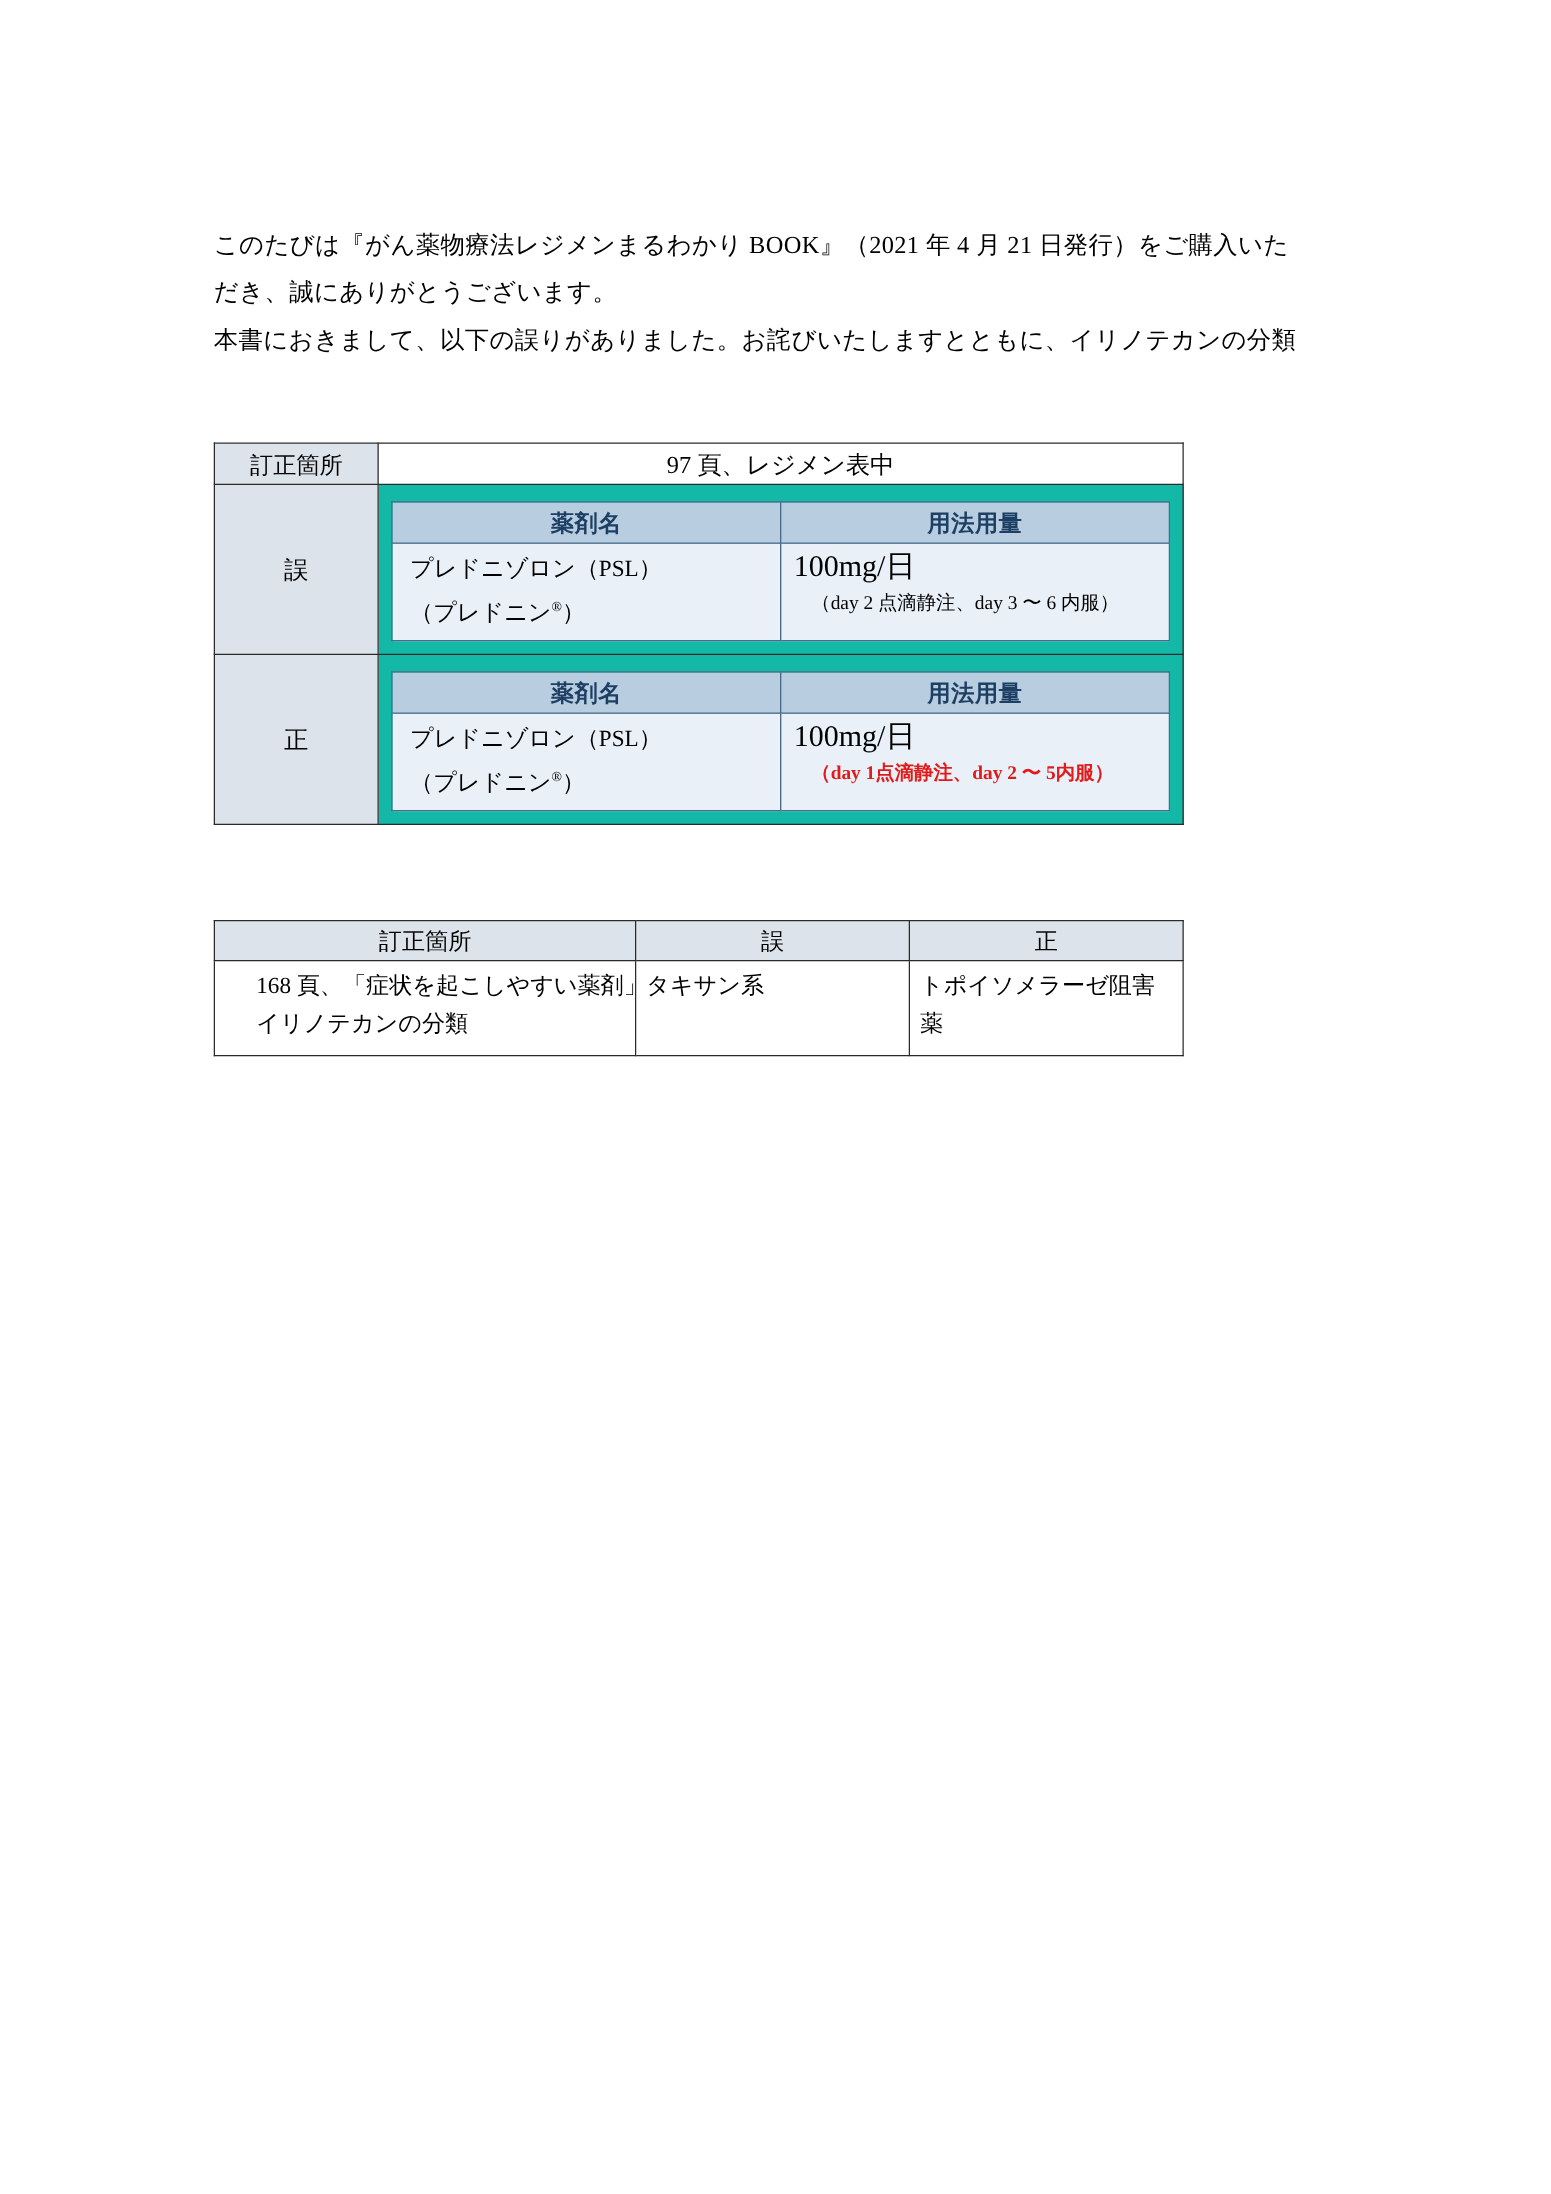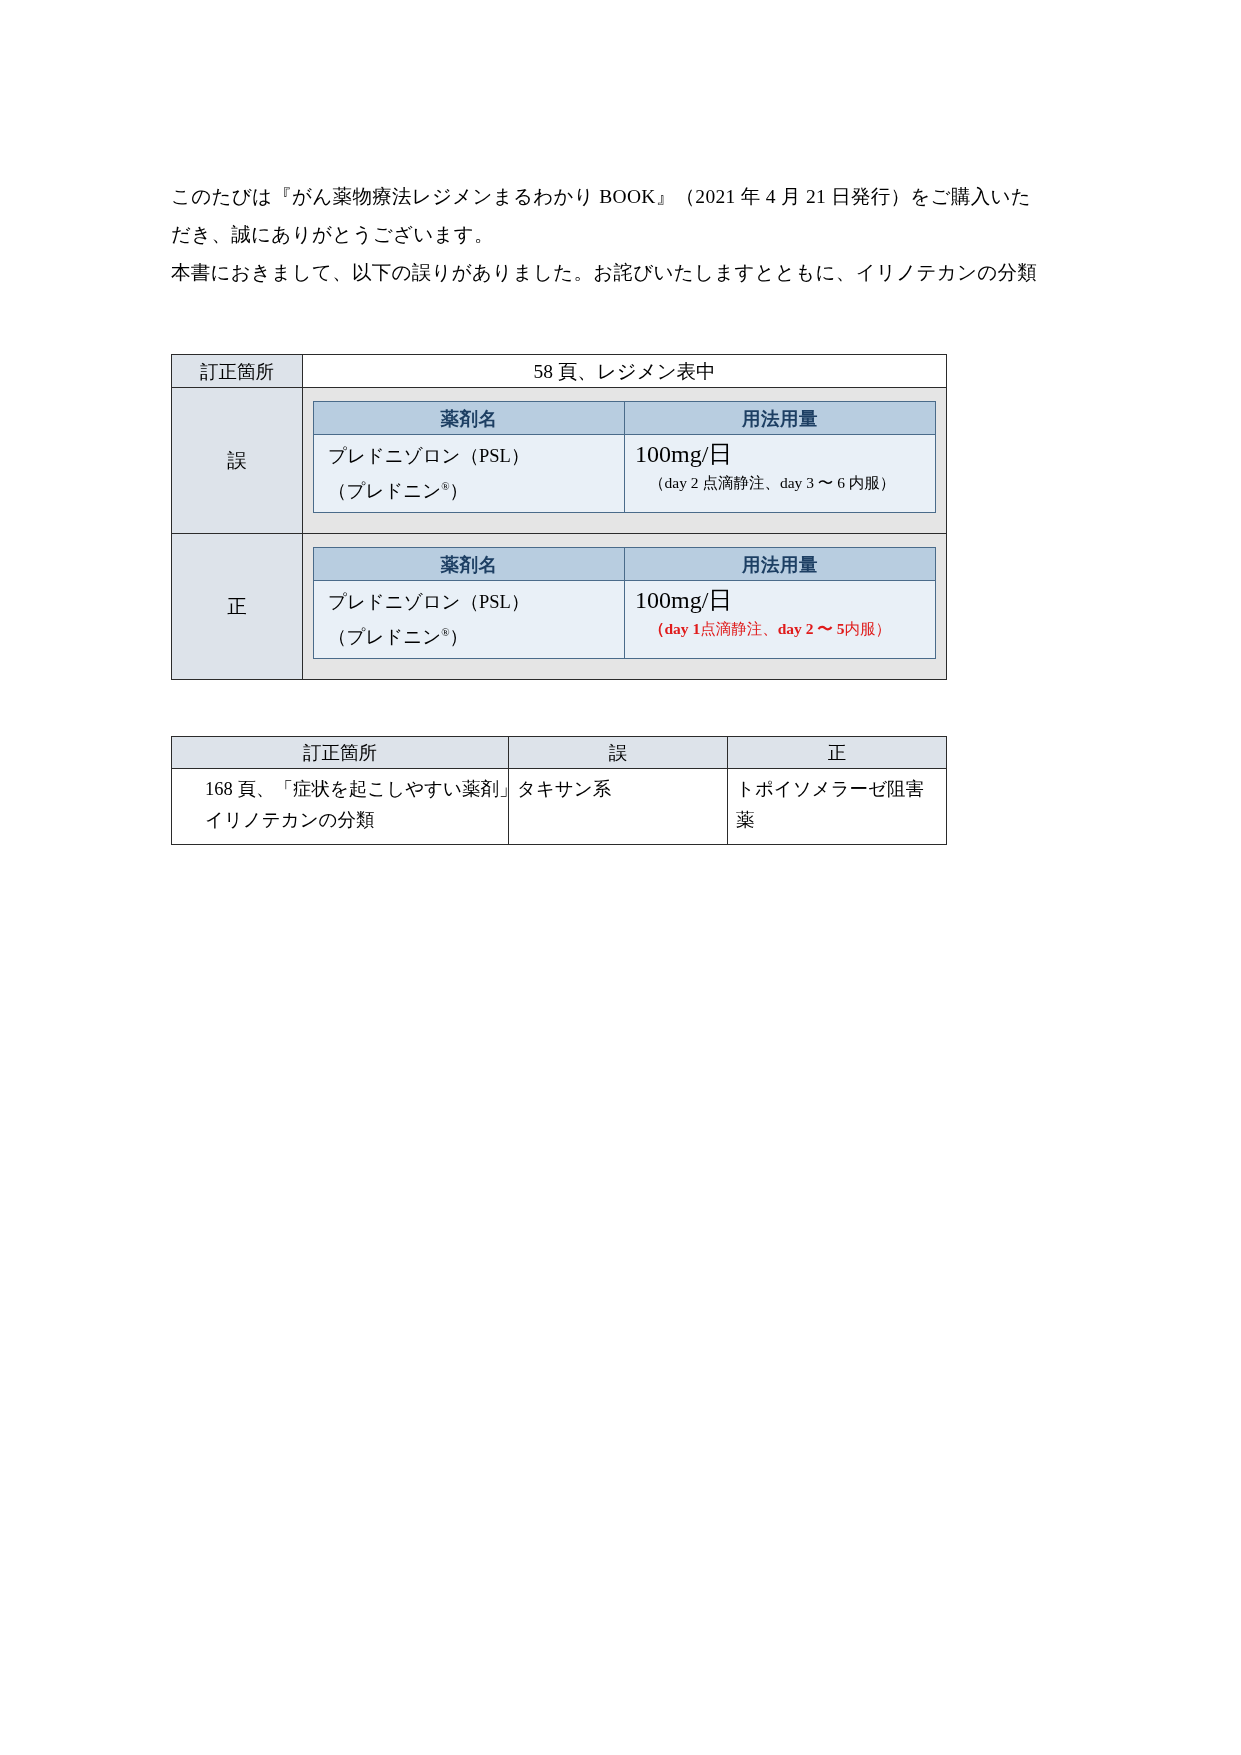--- a/index.html
+++ b/index.html
@@ -64,22 +64,22 @@
     font-size: 19.5px;
     height: 32px;
   }
   .t1 .sidecell {
     width: 131px;
     background: #dde3ea;
     text-align: center;
     font-size: 19.5px;
   }
   .t1 .bodycell {
-    padding: 13px 10px 20px 10px;
-    background: #e5e5e5;
+    padding: 13px 10px 10px 10px;
+    background: #14b8a6;
   }
 
   
   .inner {
     width: 100%;
     border-collapse: collapse;
     table-layout: fixed;
     margin: 0;
   }
   .inner th, .inner td {
@@ -122,21 +122,21 @@
   }
   .reg {
     font-size: 11px;
     vertical-align: super;
   }
   .red {
     color: #e01b1b;
     font-weight: bold;
   }
   .red .plain {
-    font-weight: normal;
+    font-weight: bold;
     color: #e01b1b;
   }
 
   
   .t2 {
     position: absolute;
     left: 171px;
     top: 736px;
     width: 775px;
     border-collapse: collapse;
@@ -181,21 +181,21 @@
   </div>
 
   <table class="t1">
     <colgroup>
       <col style="width:131px">
       <col style="width:644px">
     </colgroup>
     <tbody>
         <tr>
       <td class="hdr-label">訂正箇所</td>
-      <td class="hdr-title">58 頁、レジメン表中</td>
+      <td class="hdr-title">97 頁、レジメン表中</td>
     </tr>
 
     <tr>
       <td class="sidecell">誤</td>
       <td class="bodycell">
         <table class="inner">
           <tbody>
                 <tr>
             <th>薬剤名</th>
             <th>用法用量</th>

